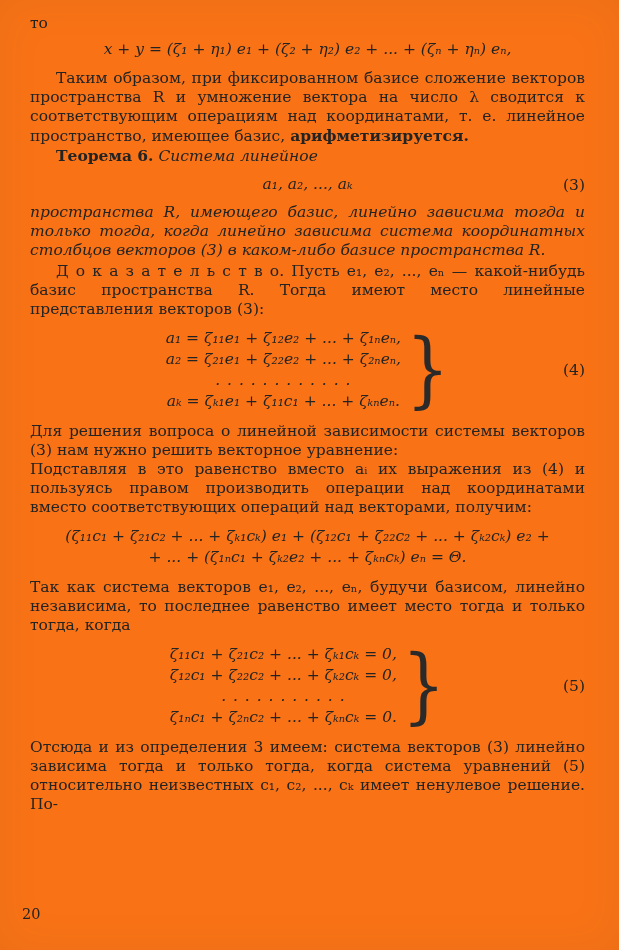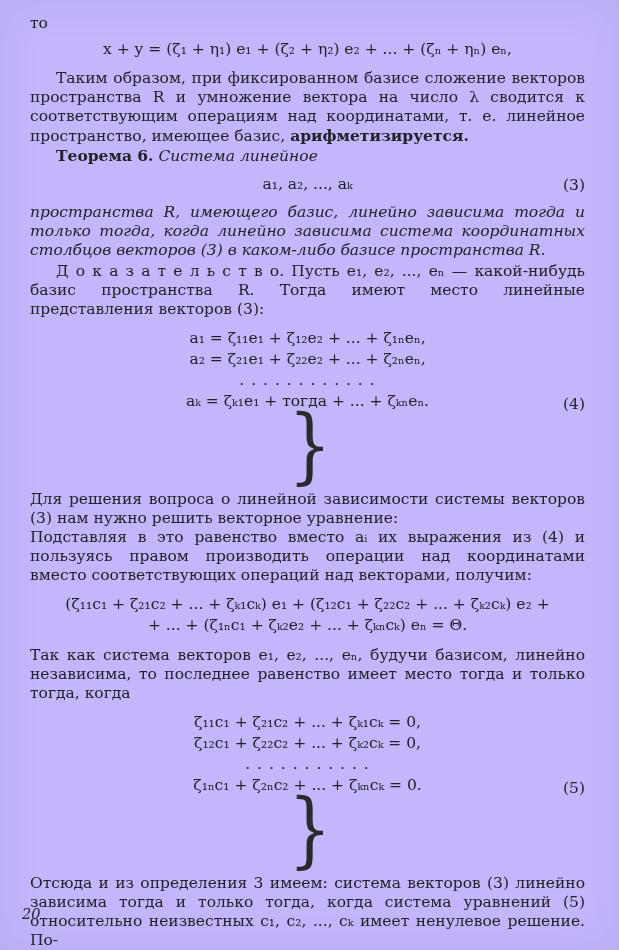--- a/index.html
+++ b/index.html
@@ -1,50 +1,50 @@
 <!DOCTYPE html>
 <html><head>
 <meta charset="utf-8">
 <style>
   * { margin:0; padding:0; box-sizing:border-box; }
   html, body { width:619px; height:950px; }
   body { background:#e9e7e2; font-family:"DejaVu Serif","DejaVu Sans",serif; }
   .page {
     position:relative; width:619px; height:950px; overflow:hidden;
-    background:#c4b5fd; color:#232323;
+    background:#f97316; color:#232323;
     padding:14px 34px 0 30px;
     font-size:15.5px; line-height:19px;
     box-shadow: inset 0 0 45px rgba(60,55,45,0.07);
   }
   .para { text-align:justify; }
   .indent { text-indent:26px; }
   .theorem-text { font-style:italic; }
-  .formula { }
+  .formula { font-style:italic; }
   .eq-block { text-align:center; }
   .eq-line { line-height:21px; white-space:nowrap; }
   .display { position:relative; display:flex; justify-content:center; align-items:center; }
   .m-intro { margin:6px 0 9px 0; }
   .m-eq3   { margin:8px 0 8px 0; }
   .m-eq4   { margin:9px 0 10px 0; }
   .m-eqc   { margin:9px 0 10px 0; }
   .m-eqlong{ margin:9px 0 10px 0; }
   .m-eq5   { margin:9px 0 10px 0; }
-  .sys { display:flex; align-items:center;flex-direction:column; }
+  .sys { display:flex; align-items:center; }
   .brace {
     font-style:normal; font-weight:300;
     font-size:68px; line-height:1;
     display:inline-block; transform:scaleY(1.22);
     margin-left:5px; color:#2a2a2a;
   }
   .eq-num {
     position:absolute; right:0; top:50%; transform:translateY(-50%);
     font-style:normal;
   }
   .dots-row { letter-spacing:1px; }
-  .page-number { position:absolute; left:22px; bottom:26px; font-size:14.5px;font-style:italic; }
+  .page-number { position:absolute; left:22px; bottom:26px; font-size:14.5px; }
   .sp { margin-top:2px; }
 </style>
 </head>
 <body>
 
 <div class="page">
 
   <div class="para">то</div>
 
   <div class="display m-intro">
@@ -67,21 +67,21 @@
   <p class="para theorem-text">пространства R, имеющего базис, линейно зависима тогда и только тогда, когда линейно зависима система координатных столбцов векторов (3) в каком-либо базисе пространства R.</p>
 
   <p class="para indent sp"><span>Д о к а з а т е л ь с т в о.</span><span> Пусть e₁, e₂, ..., eₙ — какой-нибудь базис пространства R. Тогда имеют место линейные представления векторов (3):</span></p>
 
   <div class="display m-eq4">
     <div class="sys">
       <div class="eq-block formula">
         <div class="eq-line">a₁ = ζ₁₁e₁ + ζ₁₂e₂ + ... + ζ₁ₙeₙ,</div>
         <div class="eq-line">a₂ = ζ₂₁e₁ + ζ₂₂e₂ + ... + ζ₂ₙeₙ,</div>
         <div class="eq-line dots-row">.  .  .  .  .  .  .  .  .  .  .  .</div>
-        <div class="eq-line">aₖ = ζₖ₁e₁ + тогда + ... + ζₖₙeₙ.</div>
+        <div class="eq-line">aₖ = ζₖ₁e₁ + ζ₁₁c₁ + ... + ζₖₙeₙ.</div>
       </div>
       <span class="brace">}</span>
     </div>
     <span class="eq-num">(4)</span>
   </div>
 
   <p class="para">Для решения вопроса о линейной зависимости системы векторов (3) нам нужно решить векторное уравнение:</p>
 
 
   <p class="para">Подставляя в это равенство вместо aᵢ их выражения из (4) и пользуясь правом производить операции над координатами вместо соответствующих операций над векторами, получим:</p>

